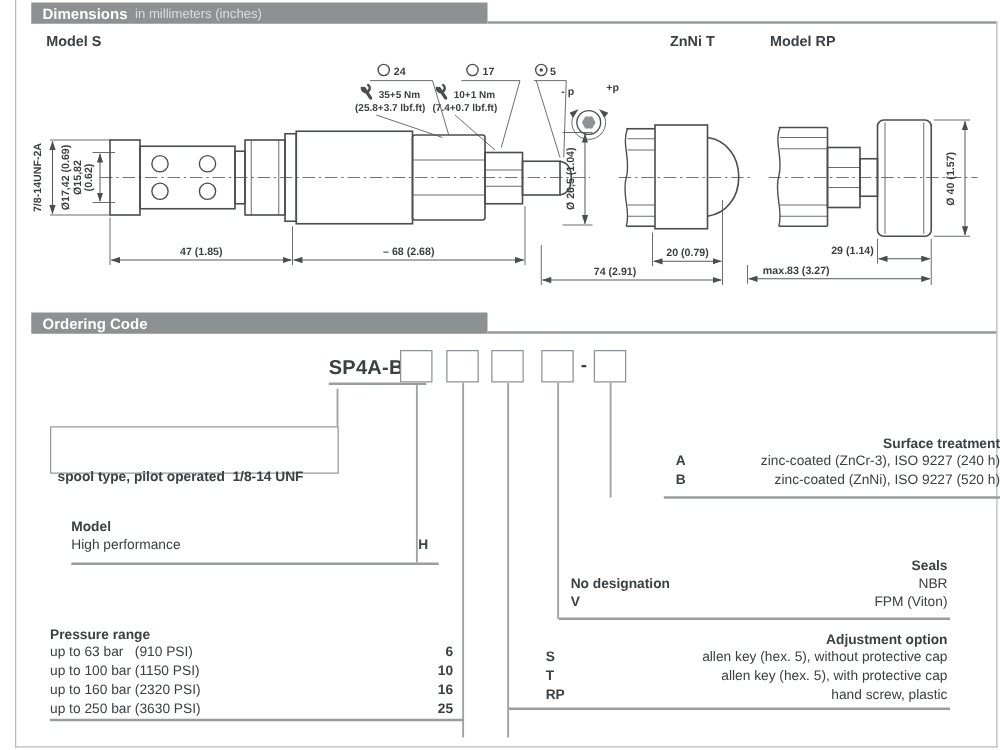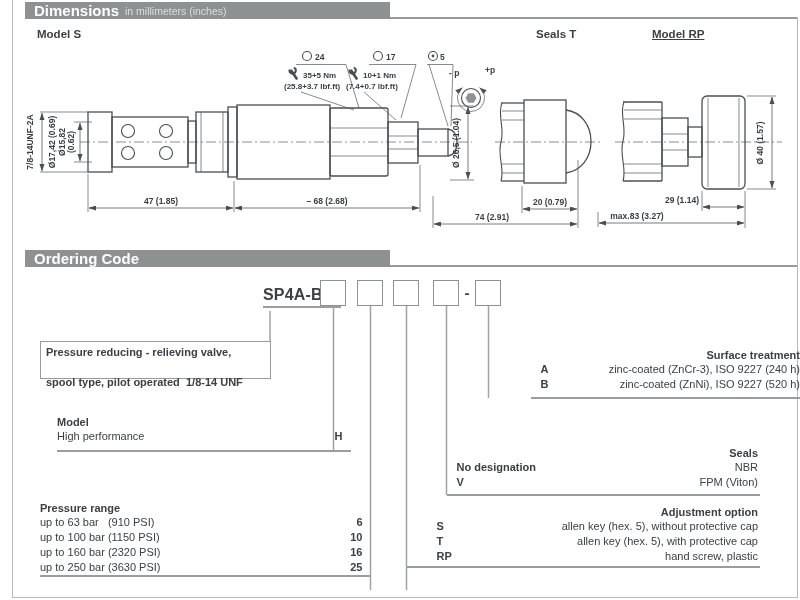--- a/index.html
+++ b/index.html
@@ -2,21 +2,21 @@
 <html><head>
 <meta charset="utf-8">
 <style>
   html,body{margin:0;padding:0;background:#ffffff;}
   #page{position:relative;width:800px;height:600px;background:#fff;
         font-family:"Liberation Sans",sans-serif;color:#3c4043;overflow:hidden;}
   .frame{position:absolute;background:#b6b9ba;}
   
   .bar{position:absolute;left:25px;width:365px;height:17px;background:#8d9192;
        display:flex;align-items:center;padding-left:9px;box-sizing:border-box;}
-  .bar-title{color:#ffffff;font-weight:bold;font-size:15px;}
+  .bar-title{color:#ffffff;font-weight:bold;font-size:12px;}
   .bar-sub{color:#dcdfdf;font-size:10.5px;margin-left:6px;}
   .bar-tail{position:absolute;height:2px;background:#989b9c;}
   .model-label{position:absolute;font-weight:bold;font-size:11.5px;color:#3c4043;margin-left:12px;}
   
   #drawing{position:absolute;left:0;top:40px;}
   .ol{stroke:#4b4e50;stroke-width:1.3;fill:none;}
   .ol2{stroke:#4b4e50;stroke-width:1.1;fill:none;}
   .thin{stroke:#55585a;stroke-width:0.7;fill:none;}
   .dimline{stroke:#55585a;stroke-width:0.8;fill:none;}
   .cl{stroke:#707375;stroke-width:0.8;fill:none;stroke-dasharray:10 3 2 3;}
@@ -59,22 +59,22 @@
   <div class="frame" style="left:797px;top:17px;width:1px;height:581px;"></div>
   <div class="frame" style="left:12px;top:597px;width:786px;height:1px;"></div>
 
   <div class="bar" style="top:2px;">
     <span class="bar-title">Dimensions</span>
     <span class="bar-sub">in millimeters (inches)</span>
   </div>
   <div class="bar-tail" style="left:390px;top:17px;width:407px;"></div>
 
   <div class="model-label" style="left:25px;top:28px;">Model S</div>
-  <div class="model-label" style="left:524px;top:28px;">Seals T</div>
-  <div class="model-label" style="left:640px;top:28px;text-decoration:underline;">Model RP</div>
+  <div class="model-label" style="left:524px;top:28px;">ZnNi T</div>
+  <div class="model-label" style="left:604px;top:28px;">Model RP</div>
 
   <svg id="drawing" width="800" height="208" viewBox="0 40 800 208">
     <defs>
       <marker id="arrE" markerWidth="8" markerHeight="6" refX="7" refY="2.5" orient="auto" markerUnits="userSpaceOnUse">
         <path d="M0,0 L7.5,2.5 L0,5 z" fill="#4b4e50"></path>
       </marker>
       <marker id="arrS" markerWidth="8" markerHeight="6" refX="0.5" refY="2.5" orient="auto" markerUnits="userSpaceOnUse">
         <path d="M7.5,0 L0,2.5 L7.5,5 z" fill="#4b4e50"></path>
       </marker>
       <pattern id="vhatch" width="3.4" height="6" patternUnits="userSpaceOnUse">
@@ -246,21 +246,21 @@
   </svg>
 
   <div id="code-prefix">SP4A-B3 /</div>
   <div class="ocode-box" style="left:320px;"></div>
   <div class="ocode-box" style="left:357px;"></div>
   <div class="ocode-box" style="left:393px;"></div>
   <div class="ocode-box" style="left:433px;"></div>
   <div id="code-dash">-</div>
   <div class="ocode-box" style="left:475px;"></div>
 
-  <div id="desc-box"><span>Pressure reducing - relieving valve,</span><br>
+  <div id="desc-box"><br>
 <span>spool type, pilot operated  1/8-14 UNF</span></div>
 
   <div class="osection" id="sec-model">
     <div class="otitle">Model</div>
     <div class="orow">
       <span class="olabel">High performance</span>
       <span class="ocode">H</span>
     </div>
   </div>
 

